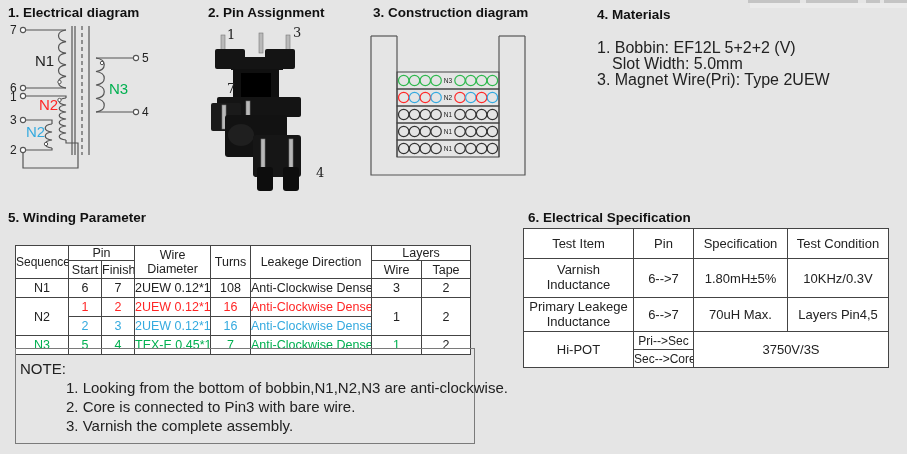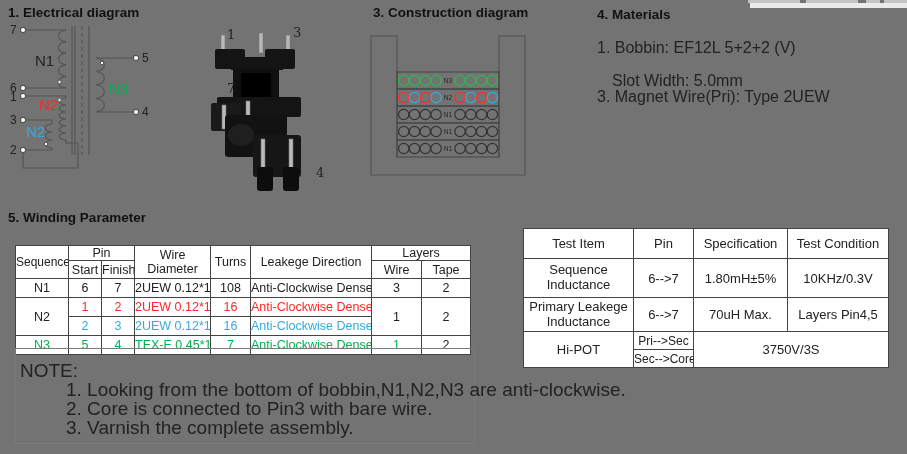--- a/index.html
+++ b/index.html
@@ -1,22 +1,22 @@
 <!DOCTYPE html>
 <html><head>
 <meta charset="utf-8">
 <style>
   html,body{margin:0;padding:0;background:#fff;}
-  .page{position:relative;width:907px;height:454px;background:#737373;overflow:hidden;
+  .page{position:relative;width:907px;height:454px;background:#e5e5e5;overflow:hidden;
         font-family:"Liberation Sans",sans-serif;color:#1a1a1a;}
   .title{position:absolute;font-weight:700;font-size:13.5px;color:#111;white-space:nowrap;}
 
   
   .materials{position:absolute;left:597px;top:40px;font-size:16px;line-height:15.8px;color:#222;white-space:nowrap;}
-  .materials .ind{padding-left:15px;margin-top:17px;}
+  .materials .ind{padding-left:15px;}
 
   
   table{border-collapse:collapse;position:absolute;table-layout:fixed;background:#fff;}
   td{border:1px solid #444;text-align:center;vertical-align:middle;padding:0;
      overflow:hidden;white-space:nowrap;font-weight:400;}
   .wind{left:15px;top:245px;width:455px;font-size:12.5px;color:#222;}
   .wind tr.h1 td{height:13px;}
   .wind tr.h2 td{height:17px;}
   .wind tr.dr td{height:18px;}
   .wrap{white-space:normal;line-height:1.15;}
@@ -26,21 +26,21 @@
   .c-green{color:#00b050;}
 
   .spec{left:523px;top:228px;width:365px;font-size:13px;color:#222;}
   .spec tr.sh td{height:29px;}
   .spec tr.sr1 td{height:38px;}
   .spec tr.sr2 td{height:33px;}
   .spec tr.sr3 td{height:17px;}
 
   
   .notebox{position:absolute;left:15px;top:348px;width:458px;height:94px;
-           border:1px solid #7a7a7a;font-size:19px;color:#222;}
+           border:1px solid #7a7a7a;font-size:15px;color:#222;}
   .notebox .nt{position:absolute;left:4px;top:11px;}
   .notebox .ni{position:absolute;left:50px;white-space:nowrap;}
 
   
   .remnant{position:absolute;left:748px;top:0;width:159px;height:10px;}
   .remnant .b{position:absolute;top:0;height:3px;background:#c4c4c4;}
   .remnant .band{position:absolute;top:3px;left:2px;width:157px;height:5px;background:#ebebeb;}
 
   svg{position:absolute;overflow:visible;}
   .ln{stroke:#555;stroke-width:1.2;fill:none;}
@@ -59,23 +59,25 @@
 
   <div class="remnant">
     <div class="b" style="left:0;width:52px"></div>
     <div class="b" style="left:58px;width:52px"></div>
     <div class="b" style="left:118px;width:14px"></div>
     <div class="b" style="left:136px;width:23px"></div>
     <div class="band"></div>
   </div>
 
   <div class="title" style="left:8px;top:5px">1. Electrical diagram</div>
+  <div class="title" style="left:208px;top:5px">2. Pin Assignment</div>
   <div class="title" style="left:373px;top:5px">3. Construction diagram</div>
   <div class="title" style="left:597px;top:7px">4. Materials</div>
   <div class="title" style="left:8px;top:210px">5. Winding Parameter</div>
+  <div class="title" style="left:528px;top:210px">6. Electrical Specification</div>
 
   <svg style="left:6px;top:22px" width="170" height="160" viewBox="0 0 170 160">
     <g>
       <line class="ln" x1="66" y1="4" x2="66" y2="133"></line>
       <line class="ln" x1="69" y1="4" x2="69" y2="133"></line>
       <line class="ln" x1="76" y1="4" x2="76" y2="133" stroke-dasharray="4,3"></line>
       <line class="ln" x1="83" y1="4" x2="83" y2="133"></line>
     </g>
     <g>
       <path class="ln" d="M19.6,8 H60"></path>
@@ -303,21 +305,21 @@
         <col style="width:101px">
     </colgroup>
     <tbody>
         <tr class="sh">
       <td>Test Item</td>
       <td>Pin</td>
       <td>Specification</td>
       <td>Test Condition</td>
     </tr>
     <tr class="sr1">
-      <td class="wrap">Sequence Inductance</td>
+      <td class="wrap">Varnish Inductance</td>
       <td>6--&gt;7</td>
       <td>1.80mH±5%</td>
       <td>10KHz/0.3V</td>
     </tr>
     <tr class="sr2">
       <td class="wrap">Primary Leakege Inductance</td>
       <td>6--&gt;7</td>
       <td>70uH Max.</td>
       <td>Layers Pin4,5</td>
     </tr>

